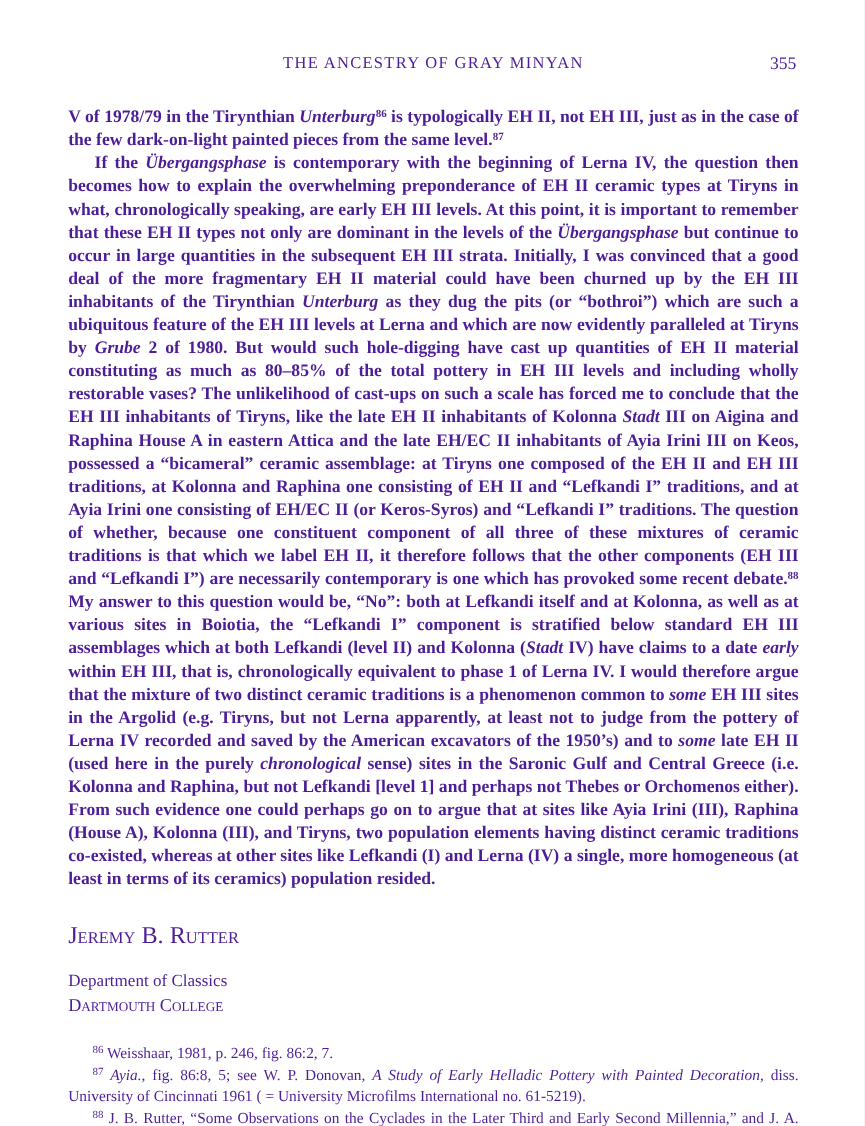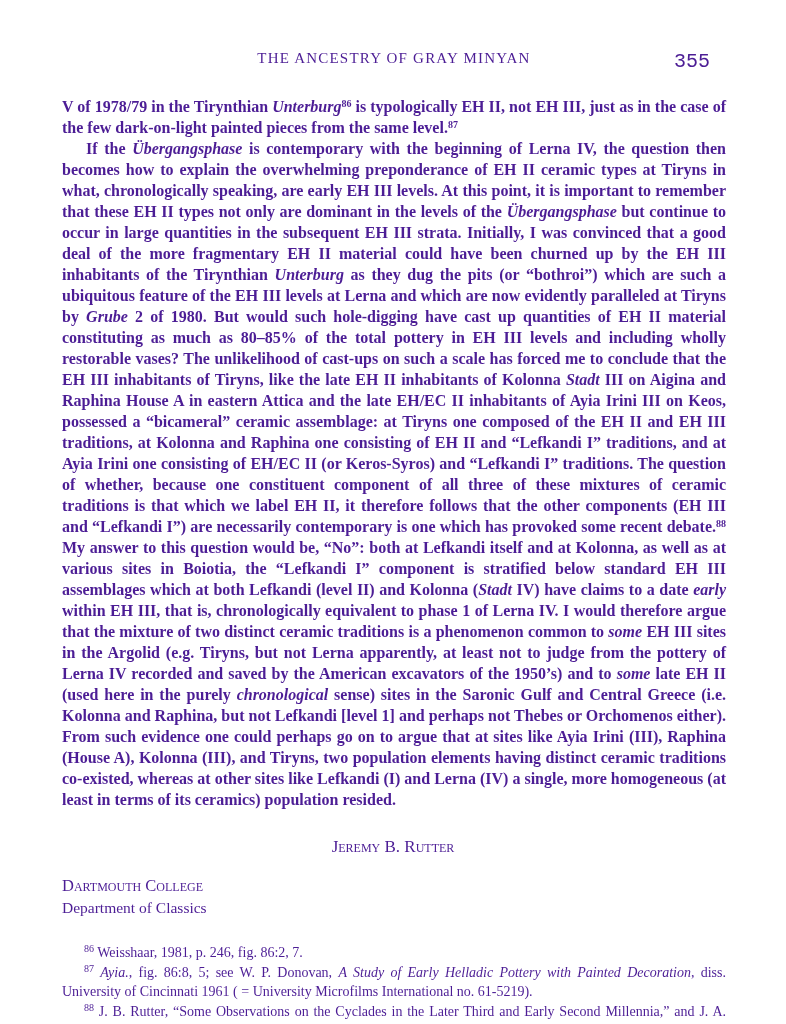--- a/index.html
+++ b/index.html
@@ -20,45 +20,44 @@
     height: 22px;
     margin-bottom: 24px;
   }
   .running-title {
     text-align: center;
     font-size: 15px;
     letter-spacing: 1.2px;
   }
   .page-number {
     position: absolute;
-    right: 16px;
+    right: 2px;
     top: 0;
-    font-size: 20px;
-    font-family: Liberation Mono, monospace;
+    font-size: 16px;
   }
   .body-text {
     font-size: 16px;
     line-height: 21px;
     text-align: justify;
     font-weight: bold;
   }
   .para { margin: 0; }
   .para.indent { text-indent: 24px; }
   .italic { font-style: italic; }
   sup {
     font-size: 10px;
     line-height: 0;
     vertical-align: baseline;
     position: relative;
     top: -5px;
   }
   .signature {
-    text-align: center;
+    text-align: left;
     font-variant: small-caps;
-    font-size: 17px;
+    font-size: 22px;
     margin-top: 27px;
     padding-right: 2px;
   }
   .address {
     margin-top: 18px;
     font-size: 15.5px;
     line-height: 22px;
   }
   .smallcaps {
     font-variant: small-caps;
@@ -83,22 +82,22 @@
   </header>
 
   <main class="body-text">
     <p class="para no-indent"><span>V of 1978/79 in the Tirynthian </span><span class="italic">Unterburg</span><sup>86</sup><span> is typologically EH II, not EH III, just as in the case of the few dark-on-light painted pieces from the same level.</span><sup>87</sup></p>
     <p class="para indent"><span>If the </span><span class="italic">Übergangsphase</span><span> is contemporary with the beginning of Lerna IV, the question then becomes how to explain the overwhelming preponderance of EH II ceramic types at Tiryns in what, chronologically speaking, are early EH III levels. At this point, it is important to remember that these EH II types not only are dominant in the levels of the </span><span class="italic">Übergangsphase</span><span> but continue to occur in large quantities in the subsequent EH III strata. Initially, I was convinced that a good deal of the more fragmentary EH II material could have been churned up by the EH III inhabitants of the Tirynthian </span><span class="italic">Unterburg</span><span> as they dug the pits (or “bothroi”) which are such a ubiquitous feature of the EH III levels at Lerna and which are now evidently paralleled at Tiryns by </span><span class="italic">Grube</span><span> 2 of 1980. But would such hole-digging have cast up quantities of EH II material constituting as much as 80–85% of the total pottery in EH III levels and including wholly restorable vases? The unlikelihood of cast-ups on such a scale has forced me to conclude that the EH III inhabitants of Tiryns, like the late EH II inhabitants of Kolonna </span><span class="italic">Stadt</span><span> III on Aigina and Raphina House A in eastern Attica and the late EH/EC II inhabitants of Ayia Irini III on Keos, possessed a “bicameral” ceramic assemblage: at Tiryns one composed of the EH II and EH III traditions, at Kolonna and Raphina one consisting of EH II and “Lefkandi I” traditions, and at Ayia Irini one consisting of EH/EC II (or Keros-Syros) and “Lefkandi I” traditions. The question of whether, because one constituent component of all three of these mixtures of ceramic traditions is that which we label EH II, it therefore follows that the other components (EH III and “Lefkandi I”) are necessarily contemporary is one which has provoked some recent debate.</span><sup>88</sup><span> My answer to this question would be, “No”: both at Lefkandi itself and at Kolonna, as well as at various sites in Boiotia, the “Lefkandi I” component is stratified below standard EH III assemblages which at both Lefkandi (level II) and Kolonna (</span><span class="italic">Stadt</span><span> IV) have claims to a date </span><span class="italic">early</span><span> within EH III, that is, chronologically equivalent to phase 1 of Lerna IV. I would therefore argue that the mixture of two distinct ceramic traditions is a phenomenon common to </span><span class="italic">some</span><span> EH III sites in the Argolid (e.g. Tiryns, but not Lerna apparently, at least not to judge from the pottery of Lerna IV recorded and saved by the American excavators of the 1950’s) and to </span><span class="italic">some</span><span> late EH II (used here in the purely </span><span class="italic">chronological</span><span> sense) sites in the Saronic Gulf and Central Greece (i.e. Kolonna and Raphina, but not Lefkandi [level 1] and perhaps not Thebes or Orchomenos either). From such evidence one could perhaps go on to argue that at sites like Ayia Irini (III), Raphina (House A), Kolonna (III), and Tiryns, two population elements having distinct ceramic traditions co-existed, whereas at other sites like Lefkandi (I) and Lerna (IV) a single, more homogeneous (at least in terms of its ceramics) population resided.</span></p>
   </main>
 
   <div class="signature">Jeremy B. Rutter</div>
 
   <div class="address">
+    <div class="address-line">Department of Classics</div>
     <div class="address-line smallcaps">Dartmouth College</div>
-    <div class="address-line">Department of Classics</div>
   </div>
 
   <footer class="footnotes">
     <p class="footnote"><sup>86</sup><span> Weisshaar, 1981, p. 246, fig. 86:2, 7.</span></p>
     <p class="footnote"><sup>87</sup><span> </span><span class="italic">Ayia.</span><span>, fig. 86:8, 5; see W. P. Donovan, </span><span class="italic">A Study of Early Helladic Pottery with Painted Decoration</span><span>, diss. University of Cincinnati 1961 ( = University Microfilms International no. 61-5219).</span></p>
     <p class="footnote"><sup>88</sup><span> J. B. Rutter, “Some Observations on the Cyclades in the Later Third and Early Second Millennia,” and J. A. MacGillivray (</span><span class="italic">AJA</span><span> 87, 1983 [see footnote 53]), pp. 69–76 and 81–83, respectively.</span></p>
   </footer>
 
 </div>
 

